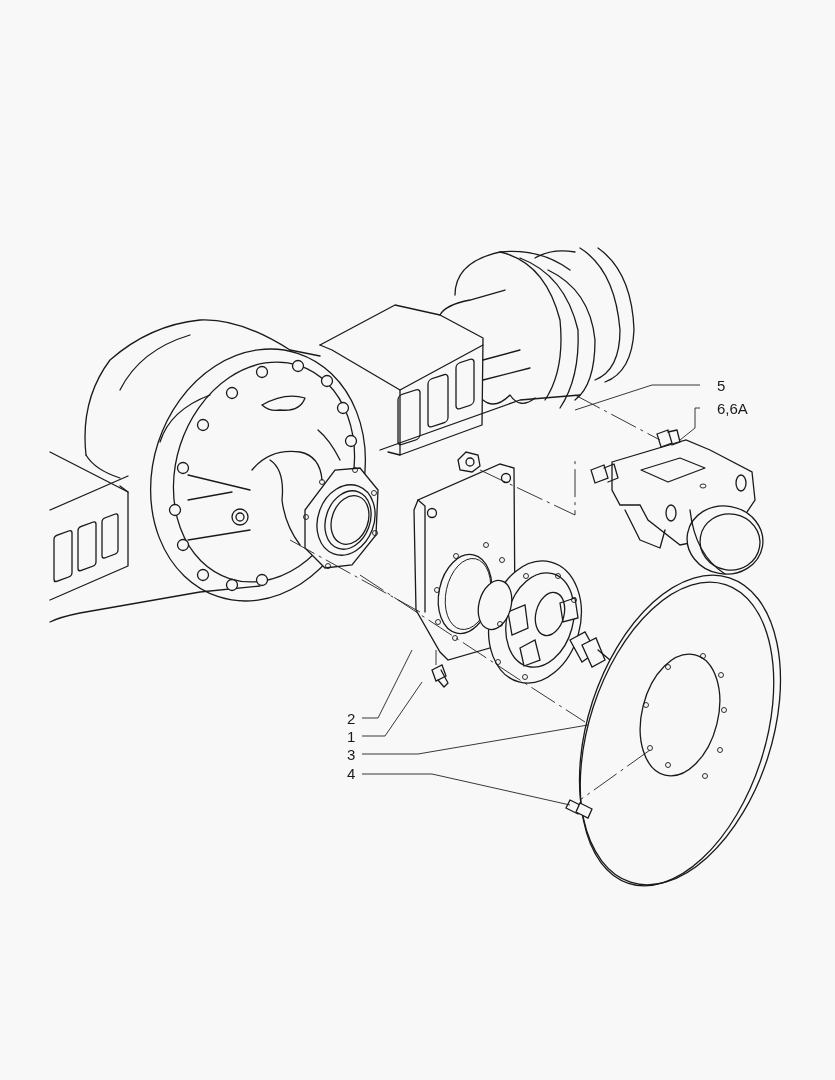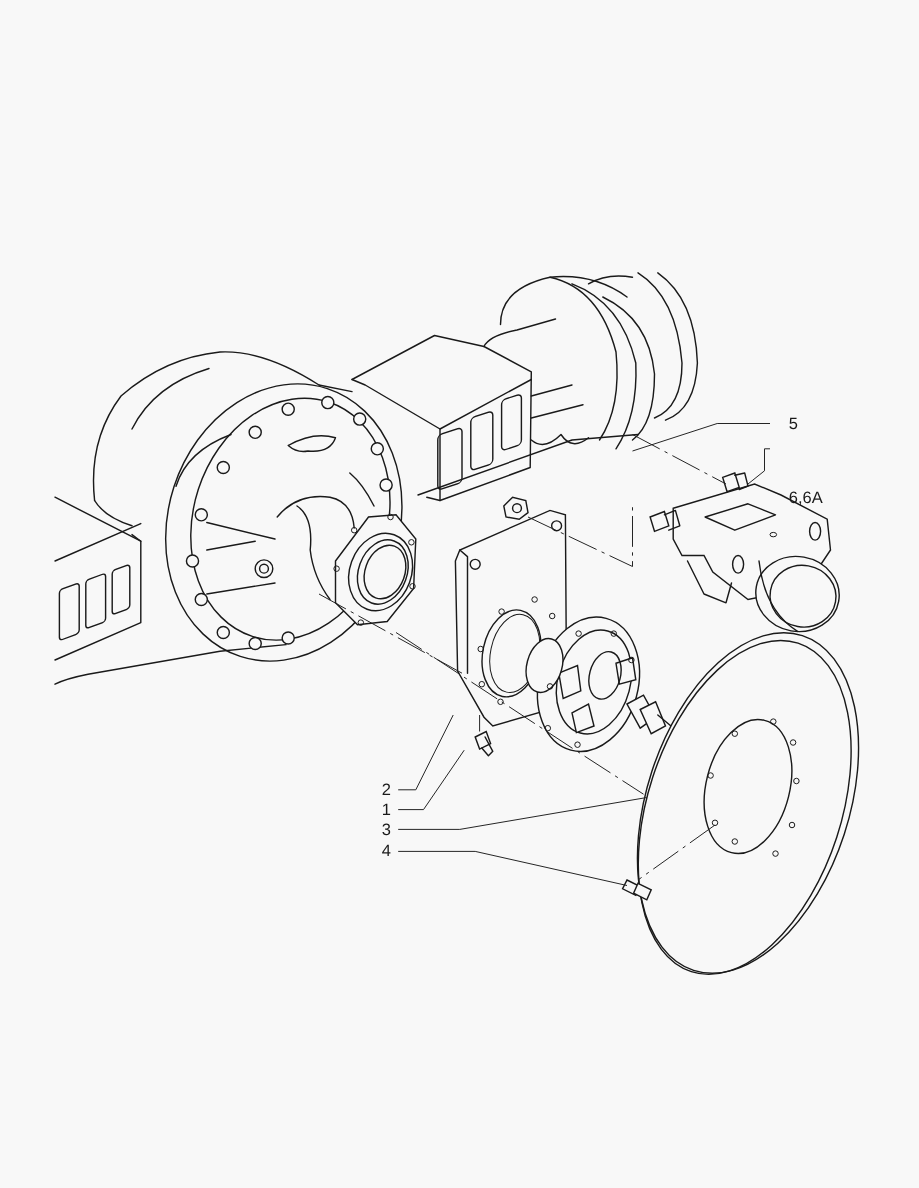--- a/index.html
+++ b/index.html
@@ -211,17 +211,17 @@
     <path class="lead" d="M700 385 L652 385 L575 410"></path>
     <path class="lead" d="M700 408 L695 408 L695 428 L680 440"></path>
     <path class="lead" d="M362 718 L378 718 L412 650"></path>
     <path class="lead" d="M362 736 L385 736 L422 682"></path>
     <path class="lead" d="M362 754 L418 754 L588 725"></path>
     <path class="lead" d="M362 774 L432 774 L570 805"></path>
   </g>
 </svg>
 
 <span class="callout" style="left:717px; top:378px;">5</span>
-<span class="callout" style="left:717px; top:401px;margin-top:44px;">6,6A</span>
+<span class="callout" style="left:717px; top:401px;">6,6A</span>
 <span class="callout" style="left:347px; top:711px;">2</span>
 <span class="callout" style="left:347px; top:729px;">1</span>
 <span class="callout" style="left:347px; top:747px;">3</span>
 <span class="callout" style="left:347px; top:766px;">4</span>
 
 </body></html>

